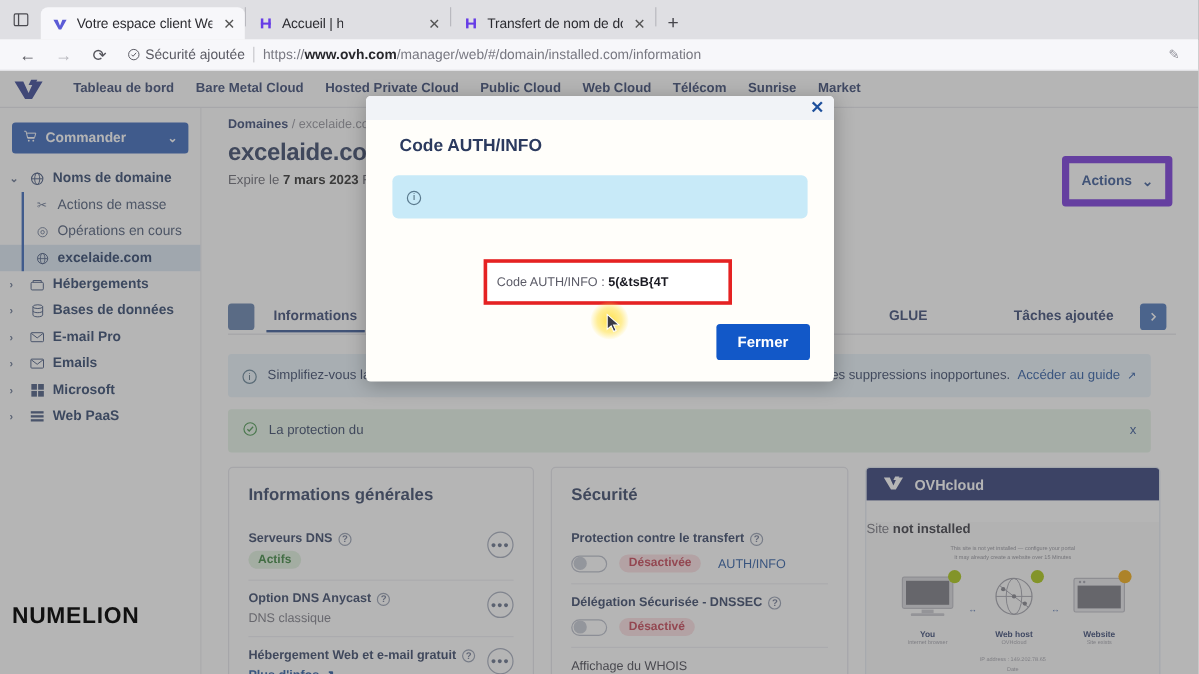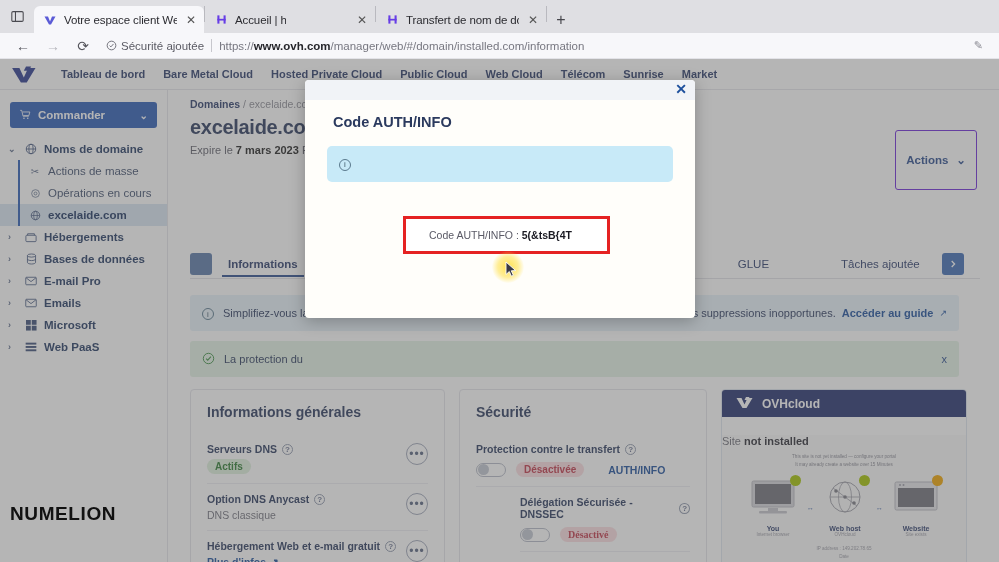--- a/index.html
+++ b/index.html
@@ -83,37 +83,37 @@
   .subtree:before { content:""; position:absolute; left:18px; top:0; bottom:0; width:2px; background:#2b5bb5; }
 
   
   .main { position:absolute; left:168px; top:31px; width:831px; height:472px; background:#fff; padding:8px 20px 0 22px; }
   .crumb { font-size:10.5px; color:#8d8d96; margin-bottom:6px;}
   .crumb b { color:#2c3c6b; font-weight:700;}
   .h1 { font-size:20px; font-weight:700; color:#2b3a5e; letter-spacing:-0.3px;}
   .sub { font-size:11px; color:#5f5f6a; margin-top:5px;}
   .sub b { color:#222; }
   .actions-btn {
-    position:absolute; right:22px; top:40px; border:1px solid #6d28d9; border-radius:3px;
-    color:#2c4d8f; font-size:11.5px; font-weight:700; padding:22px 10px; display:flex; align-items:center; gap:8px;
+    position:absolute; right:22px; top:40px; border:6px solid #6d28d9; border-radius:3px;
+    color:#2c4d8f; font-size:11.5px; font-weight:700; padding:8px 10px; display:flex; align-items:center; gap:8px;
   }
   .tabs { position:absolute; left:190px; top:189px; width:790px; height:31px; display:flex; align-items:center; gap:0; }
   .tabarrow { width:22px; height:22px; border-radius:3px; background:#3e6cb5; color:#fff; display:flex; align-items:center; justify-content:center; font-size:11px; }
   .tabarrow.dark { background:#5a79a8; }
-  .tabs .tb { font-size:11.5px; color:#2c3c6b; font-weight:400; padding:0 16px; white-space:nowrap; position:relative; height:31px; display:flex; align-items:center;}
+  .tabs .tb { font-size:11.5px; color:#2c3c6b; font-weight:700; padding:0 16px; white-space:nowrap; position:relative; height:31px; display:flex; align-items:center;}
   .tabs .tb.on { font-weight:700; }
   .tabs .tb.on:after { content:""; position:absolute; left:10px; right:10px; bottom:2px; height:2px; background:#2c4d8f;}
   .tabs-underline { position:absolute; left:190px; top:219px; width:790px; height:1px; background:#e2e2e8;}
 
   .banner {
     position:absolute; left:190px; top:236px; width:769px; height:36px;
     background:#e8f2fa; border-radius:3px; display:flex; align-items:center; gap:9px; padding:0 12px;
     font-size:11px; color:#2b3a5e;
   }
-  .banner a { color:#1d4f9c; font-weight:700; text-decoration:none;}
+  .banner a { color:#1d4f9c; font-weight:400; text-decoration:none;}
   .banner2 {
     position:absolute; left:190px; top:282px; width:769px; height:36px;
     background:#e4f3e5; border-radius:3px; display:flex; align-items:center; gap:9px; padding:0 12px;
     font-size:11px; color:#2b3a5e;
   }
   .banner2 .bx { margin-left:auto; color:#2c4d8f; font-size:11px;}
 
   .cards { position:absolute; left:190px; top:330px; width:790px; height:215px; display:flex; gap:14px;}
   .card { background:#fff; border:1px solid #e3e3ea; border-radius:4px; padding:14px 16px; }
   .card.c1 { width:255px; }
@@ -127,21 +127,21 @@
   .pill { display:inline-block; background:#dff0dd; color:#2e7d32; font-size:10px; font-weight:700; padding:2px 8px; border-radius:9px; margin-top:4px;}
   .pill.red { background:#fbdde0; color:#c2374a; }
   .dots {
     margin-left:auto; width:22px; height:22px; border-radius:50%; border:1px solid #9fa6b8;
     display:flex; align-items:center; justify-content:center; color:#5a6682; font-size:12px; letter-spacing:1px;
     flex:0 0 22px;
   }
   .qm { width:11px; height:11px; border-radius:50%; border:1px solid #9099ad; display:inline-flex; align-items:center; justify-content:center; font-size:8px; color:#6b7490;}
   .toggle { width:30px; height:14px; border-radius:8px; background:#fff; border:1px solid #b4b9c6; display:inline-flex; align-items:center; padding:0 1px; }
   .toggle .knob { width:11px; height:11px; border-radius:50%; background:#c2c6d1;}
-  .authlink { color:#1d4f9c; font-size:10.5px; font-weight:700; margin-left:24px; }
+  .authlink { color:#1d4f9c; font-size:10.5px; font-weight:400; margin-left:14px; }
 
   
   .card.c3 { width:246px; padding:0; overflow:hidden; border:1px solid #dfe6ef;}
   .prevhead { height:27px; background:#23306e; display:flex; align-items:center; gap:6px; padding:0 14px; color:#fff; font-size:12px; font-weight:700;}
   .prevbody { background:#fafafa; height:190px; position:relative; }
   .pb-title { text-align:left; font-size:11px; color:#6e6e78; margin-top:18px;}
   .pb-title b { color:#2d2d36; }
   .pb-sub { text-align:center; font-size:4.6px; color:#8a8a94; margin-top:6px; line-height:1.7;}
   .pb-icons { display:flex; align-items:center; justify-content:center; gap:10px; margin-top:10px;}
   .pb-ic { text-align:center; position:relative;}
@@ -165,21 +165,21 @@
   .modal-title { font-size:14.5px; font-weight:700; color:#2b3a5e; margin:14px 0 0 28px; }
   .modal-info {
     margin:16px 22px 0 22px; background:#c8eaf8; border-radius:5px; padding:11px 12px;
     display:flex; gap:9px; font-size:10.5px; color:#33404f; line-height:1.65;
   }
   .info-ico { width:12px; height:12px; border-radius:50%; border:1px solid #5a7a8e; display:flex; align-items:center; justify-content:center; font-size:8px; color:#3c5666; flex:0 0 12px; margin-top:2px;}
   .code-box {
     position:absolute; left:98px; top:136px; width:207px; height:38px;
     border:3px solid #e52222; background:#fff; display:flex; align-items:center;
   }
-  .code-inner { font-size:10.5px; color:#5a5a66; padding-left:23px; }
+  .code-inner { font-size:10.5px; color:#5a5a66; padding-left:8px; }
   .code-inner b { color:#1a1a22; font-weight:700; }
   .cursor { position:absolute; left:492px; top:251px; width:32px; height:32px; z-index:55;}
   .cursor .halo { position:absolute; left:0; top:0; width:32px; height:32px; border-radius:50%;
     background:radial-gradient(circle, rgba(255,224,70,0.95) 0%, rgba(255,224,70,0.55) 45%, rgba(255,224,70,0) 72%);}
   .fermer {
     position:absolute; right:20px; bottom:18px; background:#1258c8; color:#fff;
     font-size:12.5px; font-weight:700; padding:8px 18px; border-radius:3px;
   }
 </style>
 </head>
@@ -492,26 +492,26 @@
           </div>
           <div style="display:flex; align-items:center; margin-top:7px;">
             <span class="toggle">
                 <span class="knob"></span>
               </span>
             <span class="pill red" style="margin:0 0 0 10px;">Désactivée</span>
             <span class="authlink">AUTH/INFO</span>
           </div>
         </div>
 
-        <div class="row" style="display:block;margin-left:44px;">
+        <div class="row" style="display:block;">
           <div class="rl">
             <span>Délégation Sécurisée - DNSSEC</span>
             <span class="qm">?</span>
           </div>
-          <div style="display:flex; align-items:center; margin-top:7px;font-family:Liberation Serif, serif;">
+          <div style="display:flex; align-items:center; margin-top:7px;">
             <span class="toggle">
                 <span class="knob"></span>
               </span>
             <span class="pill red" style="margin:0 0 0 10px;">Désactivé</span>
           </div>
         </div>
 
         <div class="row" style="display:block;">
           <div class="rl" style="font-weight:400; color:#3b3b46;">Affichage du WHOIS</div>
 
@@ -592,20 +592,21 @@
     </div>
     <div class="modal-title">Code AUTH/INFO</div>
     <div class="modal-info">
       <span class="info-ico">i</span>
     </div>
     <div class="code-box">
       <div class="code-inner">
         <span>Code AUTH/INFO : </span><b>5(&amp;tsB{4T</b>
       </div>
     </div>
+    <div class="fermer">Fermer</div>
   </div>
 
   <div class="cursor">
     <div class="halo"></div>
     <svg width="13" height="17" viewBox="0 0 13 17" style="position:absolute; left:13px; top:10px;">
       <path d="M1 1 L1 13.5 L4.3 10.5 L6.4 15.2 L8.4 14.3 L6.3 9.8 L10.7 9.6 Z" fill="#3a3a44" stroke="#fff" stroke-width="0.9"></path>
     </svg>
   </div>
 
   <div class="watermark">NUMELION</div>

